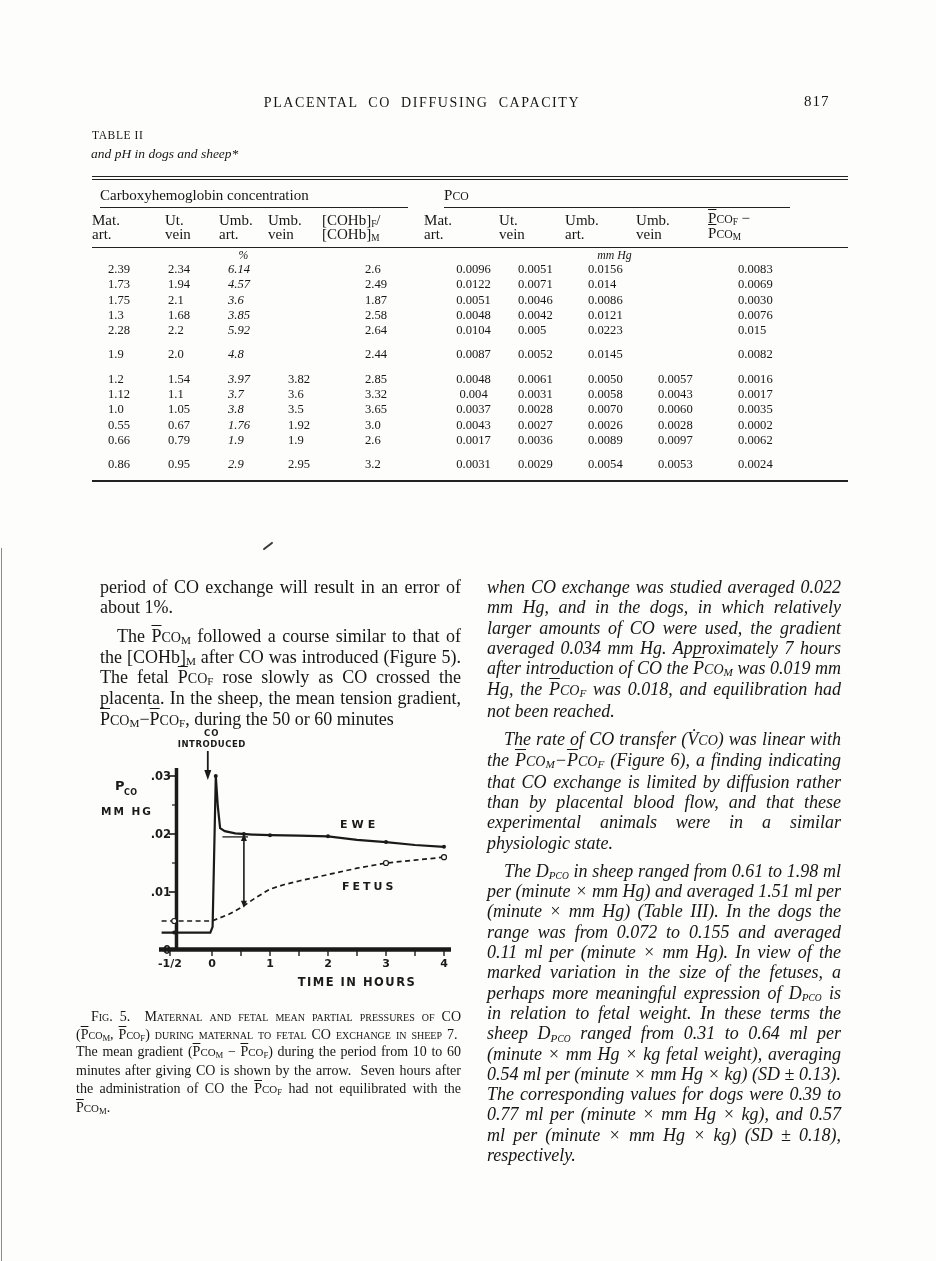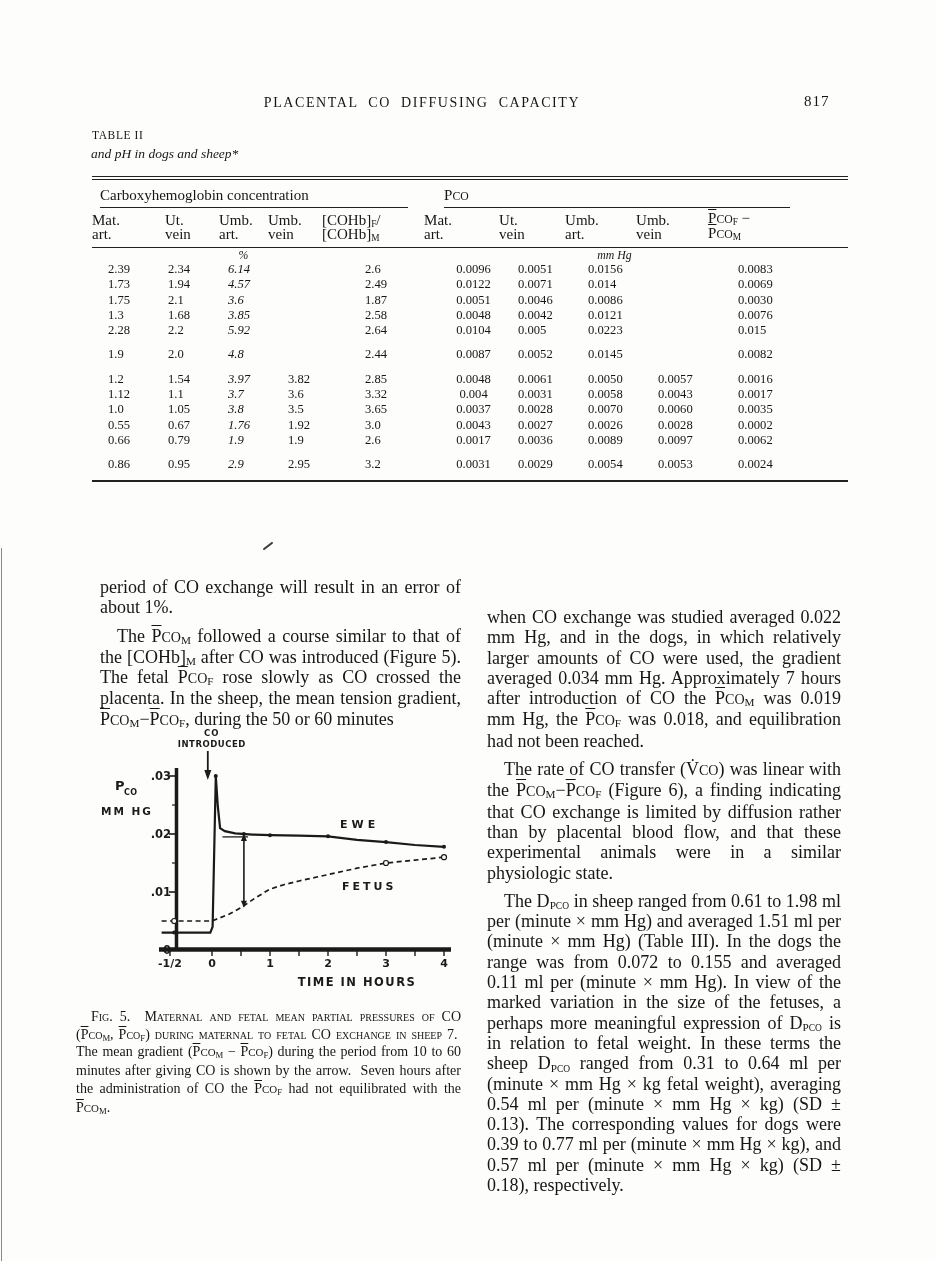--- a/index.html
+++ b/index.html
@@ -38,21 +38,21 @@
   td.c1 { padding-left:16px; } td.c2 { padding-left:3px; } td.c3 { padding-left:9px;font-style:italic; }
   td.c4 { padding-left:20px; } td.c5 { padding-left:43px; } td.c6 { padding-left:24px;text-align:center; }
   td.c7 { padding-left:19px; } td.c8 { padding-left:23px; } td.c9 { padding-left:22px; }
   td.c10 { padding-left:30px; }
   tbody tr.last-row td { padding-bottom:7px; }
 
   
   .bodycol p { margin:8px; text-align:justify; font-size:18px; line-height:20.3px; }
   .bodycol p.ind { text-indent:17px; }
   .col-left  { position:absolute; left:92px;  top:569px; width:377px; }
-  .col-right { position:absolute; left:479px; top:599px; width:370px; }
+  .col-right { position:absolute; left:479px; top:569px; width:370px;font-style:italic; }
 
   .sc  { font-size:.78em; }
   .ov  { text-decoration:overline; }
   sub  { font-size:.62em; vertical-align:-0.22em; line-height:0; }
   sub .sc { font-size:.85em; }
 
   .stray-mark { position:absolute; left:262px; top:545px; width:12px; height:2px;
     background:#3a3a3a; transform:rotate(-38deg); border-radius:1px; }
 
   

